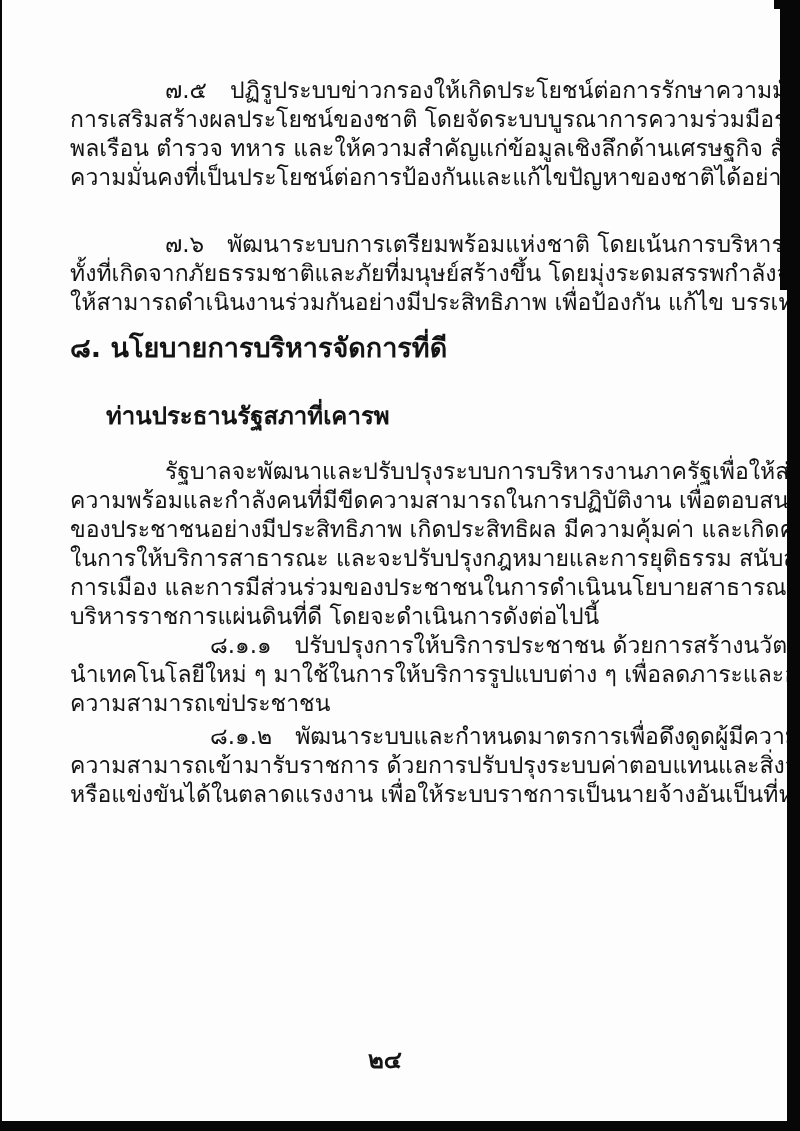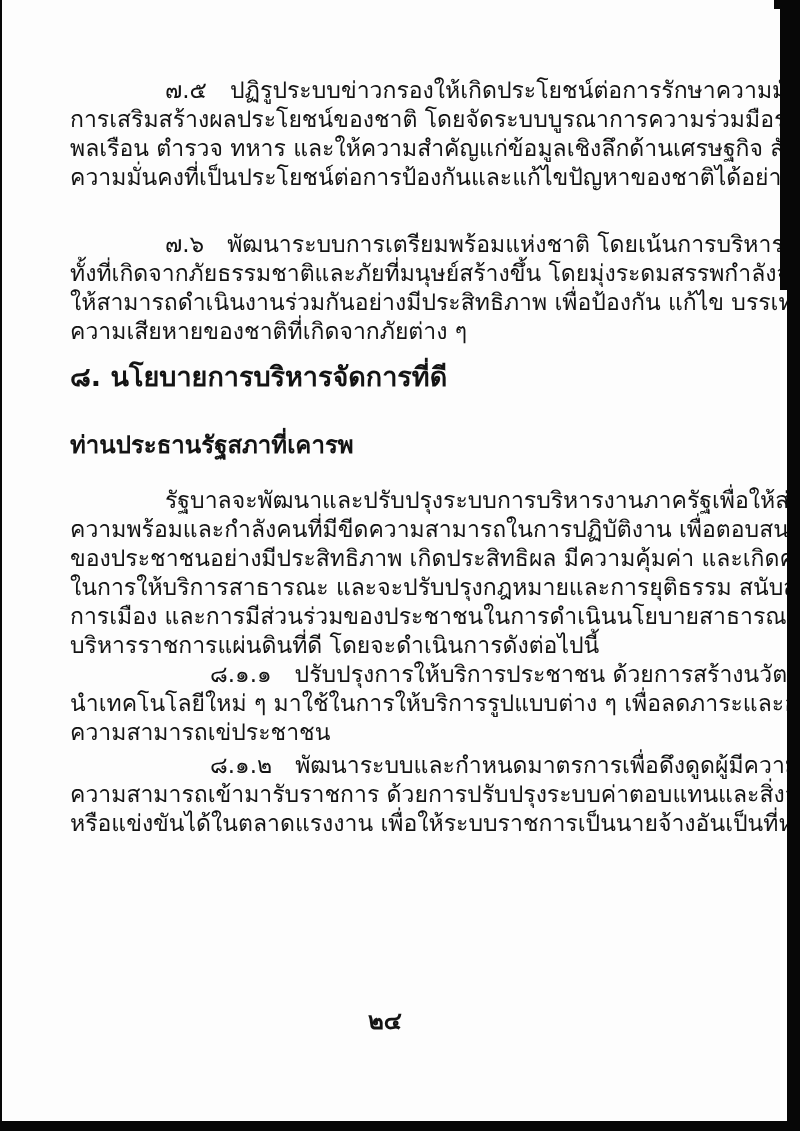--- a/index.html
+++ b/index.html
@@ -42,29 +42,29 @@
     font-weight: bold;
     line-height: 30px;
   }
   .item-heading {
     font-weight: bold;
   }
 
   
   .b1 { margin-top: 38px; }
   .b2 { margin-top: 14px; }
-  .b3 { margin-top: 36px; }
+  .b3 { margin-top: 36px; margin-left: 36px; }
   .b4 { margin-top: 26px; }
   .b5 { margin-top: 41px; }
   .b6 { margin-top: 0; }
   .b7 { margin-top: 4px; }
 
   .page-number {
     position: absolute;
-    top: 1001px;
+    top: 1040px;
     left: 0;
     width: 770px;
     text-align: center;
     font-size: 24px;
     font-weight: bold;
     color: #141414;
   }
 </style>
 </head>
 <body>
@@ -74,21 +74,20 @@
       <div class="block paragraph b0">
         <div class="line ind1">๗.๕ ปฏิรูประบบข่าวกรองให้เกิดประโยชน์ต่อการรักษาความมั่นคงและ</div>
         <div class="line">การเสริมสร้างผลประโยชน์ของชาติ โดยจัดระบบบูรณาการความร่วมมือระหว่างหน่วยงาน</div>
         <div class="line">พลเรือน ตำรวจ ทหาร และให้ความสำคัญแก่ข้อมูลเชิงลึกด้านเศรษฐกิจ สังคม และ</div>
         <div class="line">ความมั่นคงที่เป็นประโยชน์ต่อการป้องกันและแก้ไขปัญหาของชาติได้อย่างแท้จริง</div>
       </div>
       <div class="block paragraph b1">
         <div class="line ind1">๗.๖ พัฒนาระบบการเตรียมพร้อมแห่งชาติ โดยเน้นการบริหารวิกฤติการณ์</div>
         <div class="line">ทั้งที่เกิดจากภัยธรรมชาติและภัยที่มนุษย์สร้างขึ้น โดยมุ่งระดมสรรพกำลังจากทุกภาคส่วน</div>
         <div class="line">ให้สามารถดำเนินงานร่วมกันอย่างมีประสิทธิภาพ เพื่อป้องกัน แก้ไข บรรเทา และฟื้นฟู</div>
-        <div class="line">ความเสียหายของชาติที่เกิดจากภัยต่าง ๆ</div>
       </div>
       <div class="block heading b2">
         <div class="line">๘. นโยบายการบริหารจัดการที่ดี</div>
       </div>
       <div class="block subheading b3">
         <div class="line">ท่านประธานรัฐสภาที่เคารพ</div>
       </div>
       <div class="block paragraph b4">
         <div class="line ind1">รัฐบาลจะพัฒนาและปรับปรุงระบบการบริหารงานภาครัฐเพื่อให้ส่วนราชการมี</div>
         <div class="line">ความพร้อมและกำลังคนที่มีขีดความสามารถในการปฏิบัติงาน เพื่อตอบสนองความต้องการ</div>

